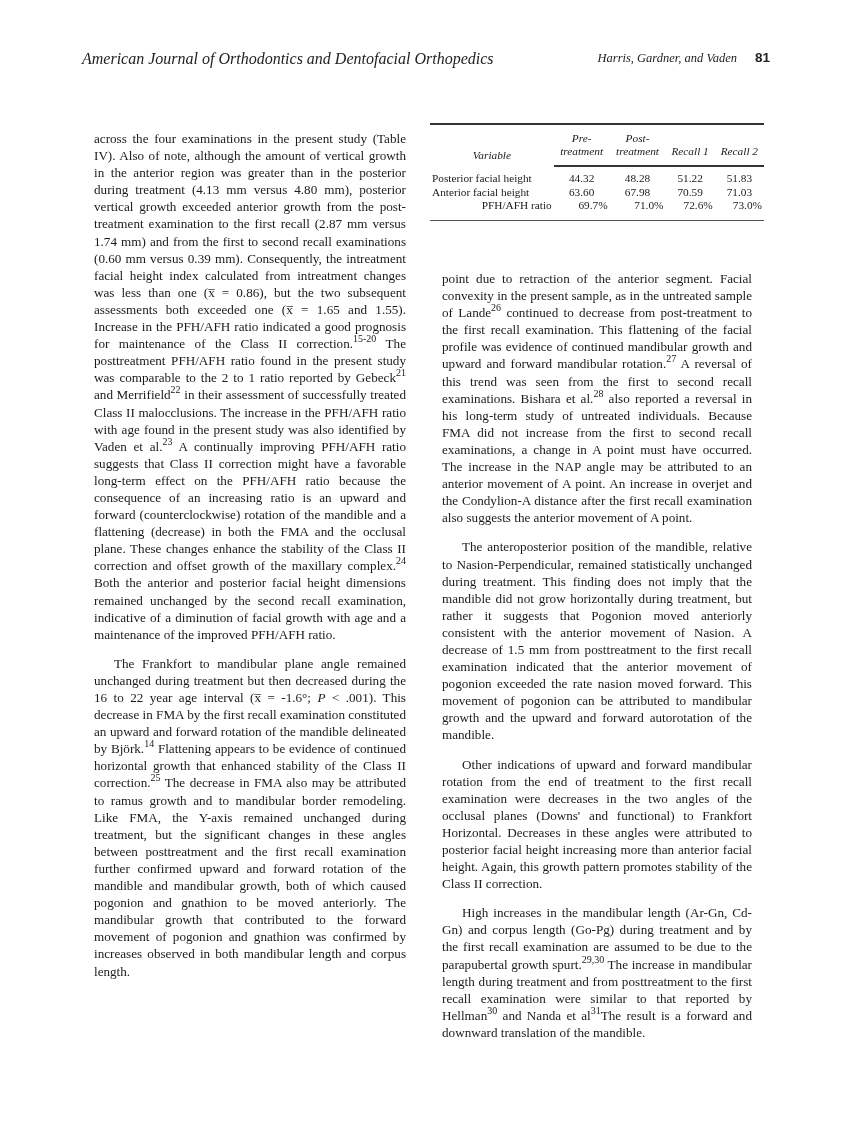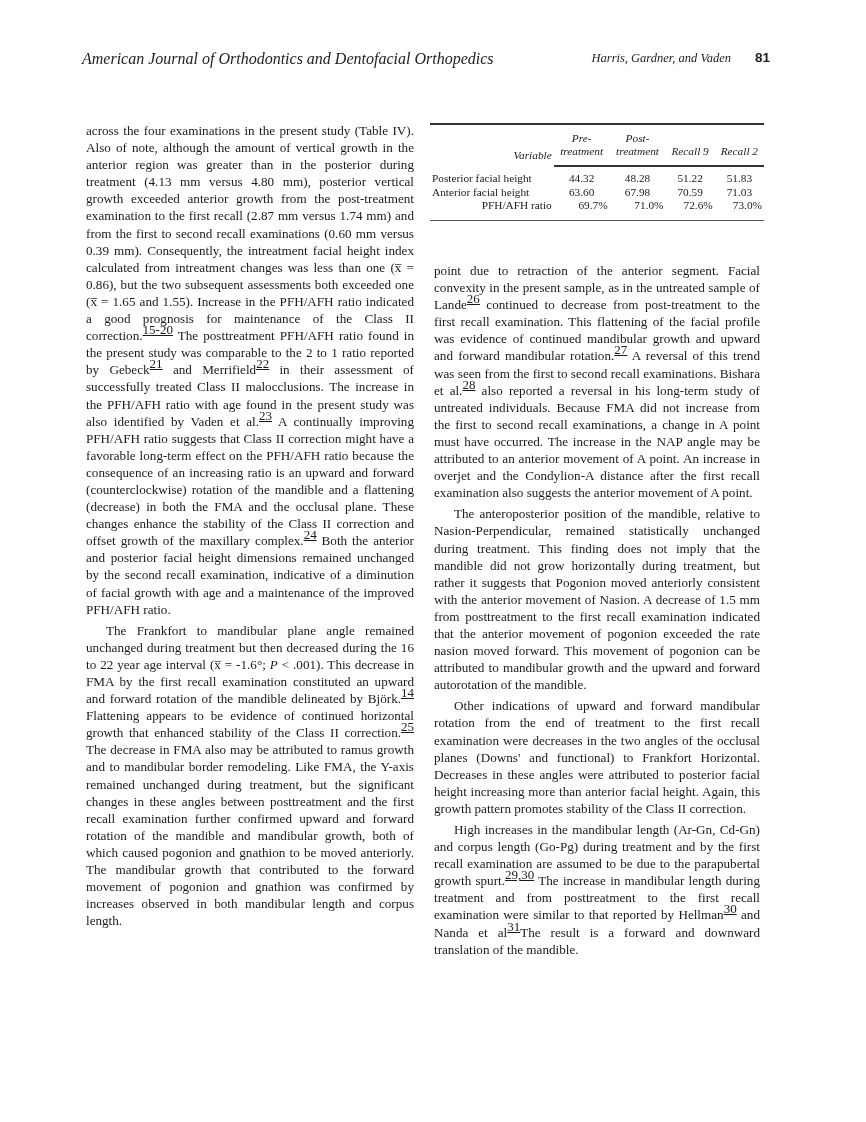--- a/index.html
+++ b/index.html
@@ -1,34 +1,34 @@
 <!DOCTYPE html>
 <html><head>
 <meta charset="utf-8">
 <style>
   html, body { margin:0; padding:0; background:#ffffff; }
   body { width:866px; height:1122px; position:relative; overflow:hidden;
          font-family:"Liberation Serif", "DejaVu Serif", serif; color:#1a1a1a; }
   .hdr-left { position:absolute; left:82px; top:51px; font-size:16px; font-style:italic; line-height:16px; color:#222; }
   .hdr-right { position:absolute; right:96px; top:50px; font-size:12.5px; font-style:italic; color:#222; }
-  .hdr-right .pg { font-family:"Liberation Sans", sans-serif; font-weight:bold; font-style:normal; font-size:13.5px; margin-left:24px; }
+  .hdr-right .pg { font-family:"Liberation Sans", sans-serif; font-weight:bold; font-style:normal; font-size:13.5px; margin-left:18px; }
   .col { position:absolute; width:336px; font-size:13.15px; line-height:17.1px; text-align:justify; }
   .col-left { left:82px; top:118px; }
   .col-right { left:430px; top:258px; width:334px; }
-  .col p { margin:4px; text-indent:0; }
+  .col p { margin:12px; text-indent:0; }
   .col p.indent { text-indent:20px; }
-  sup { font-size:13px; line-height:0; vertical-align:6px;text-decoration:underline; }
+  sup { font-size:10px; line-height:0; vertical-align:6px; }
   .table-block { position:absolute; left:430px; top:117px; width:334px; }
   .caption { font-size:11.6px; line-height:15px; }
   .caption .lbl { font-family:"Liberation Sans", sans-serif; font-weight:bold; font-size:11.5px; }
   table { border-collapse:collapse; width:100%; margin-top:6px; font-size:11.3px; }
   thead tr.top th { border-top:2px solid #333; }
   thead tr.bot th { border-bottom:2px solid #333; }
   th { font-weight:normal; font-style:italic; padding:0 2px; line-height:13px; text-align:center; }
-  th.var { text-align:right; vertical-align:bottom; padding-bottom:4px; }
+  th.var { text-align:center; vertical-align:bottom; padding-bottom:4px; }
   thead tr.top th { padding-top:7px; }
   thead tr.bot th { padding-bottom:7px; }
   tbody td { padding:0 2px; line-height:13.5px; text-align:center;margin-top:20px; }
   tbody td.var { text-align:left; }
   tbody tr:first-child td { padding-top:5px; }
   tbody tr:last-child td { padding-bottom:7px; border-bottom:1.5px solid #555;text-align:right; }
 </style>
 </head>
 <body>
 
@@ -50,21 +50,21 @@
       <tr class="top">
         <th class="var" rowspan="2">Variable</th>
         <th>Pre-</th>
         <th>Post-</th>
         <th></th>
         <th></th>
       </tr>
       <tr class="bot">
         <th>treatment</th>
         <th>treatment</th>
-        <th>Recall 9</th>
+        <th>Recall 1</th>
         <th>Recall 2</th>
       </tr>
     </thead>
     <tbody>
       <tr>
         <td class="var">Posterior facial height</td>
         <td>44.32</td>
         <td>48.28</td>
         <td>51.22</td>
         <td>51.83</td>

